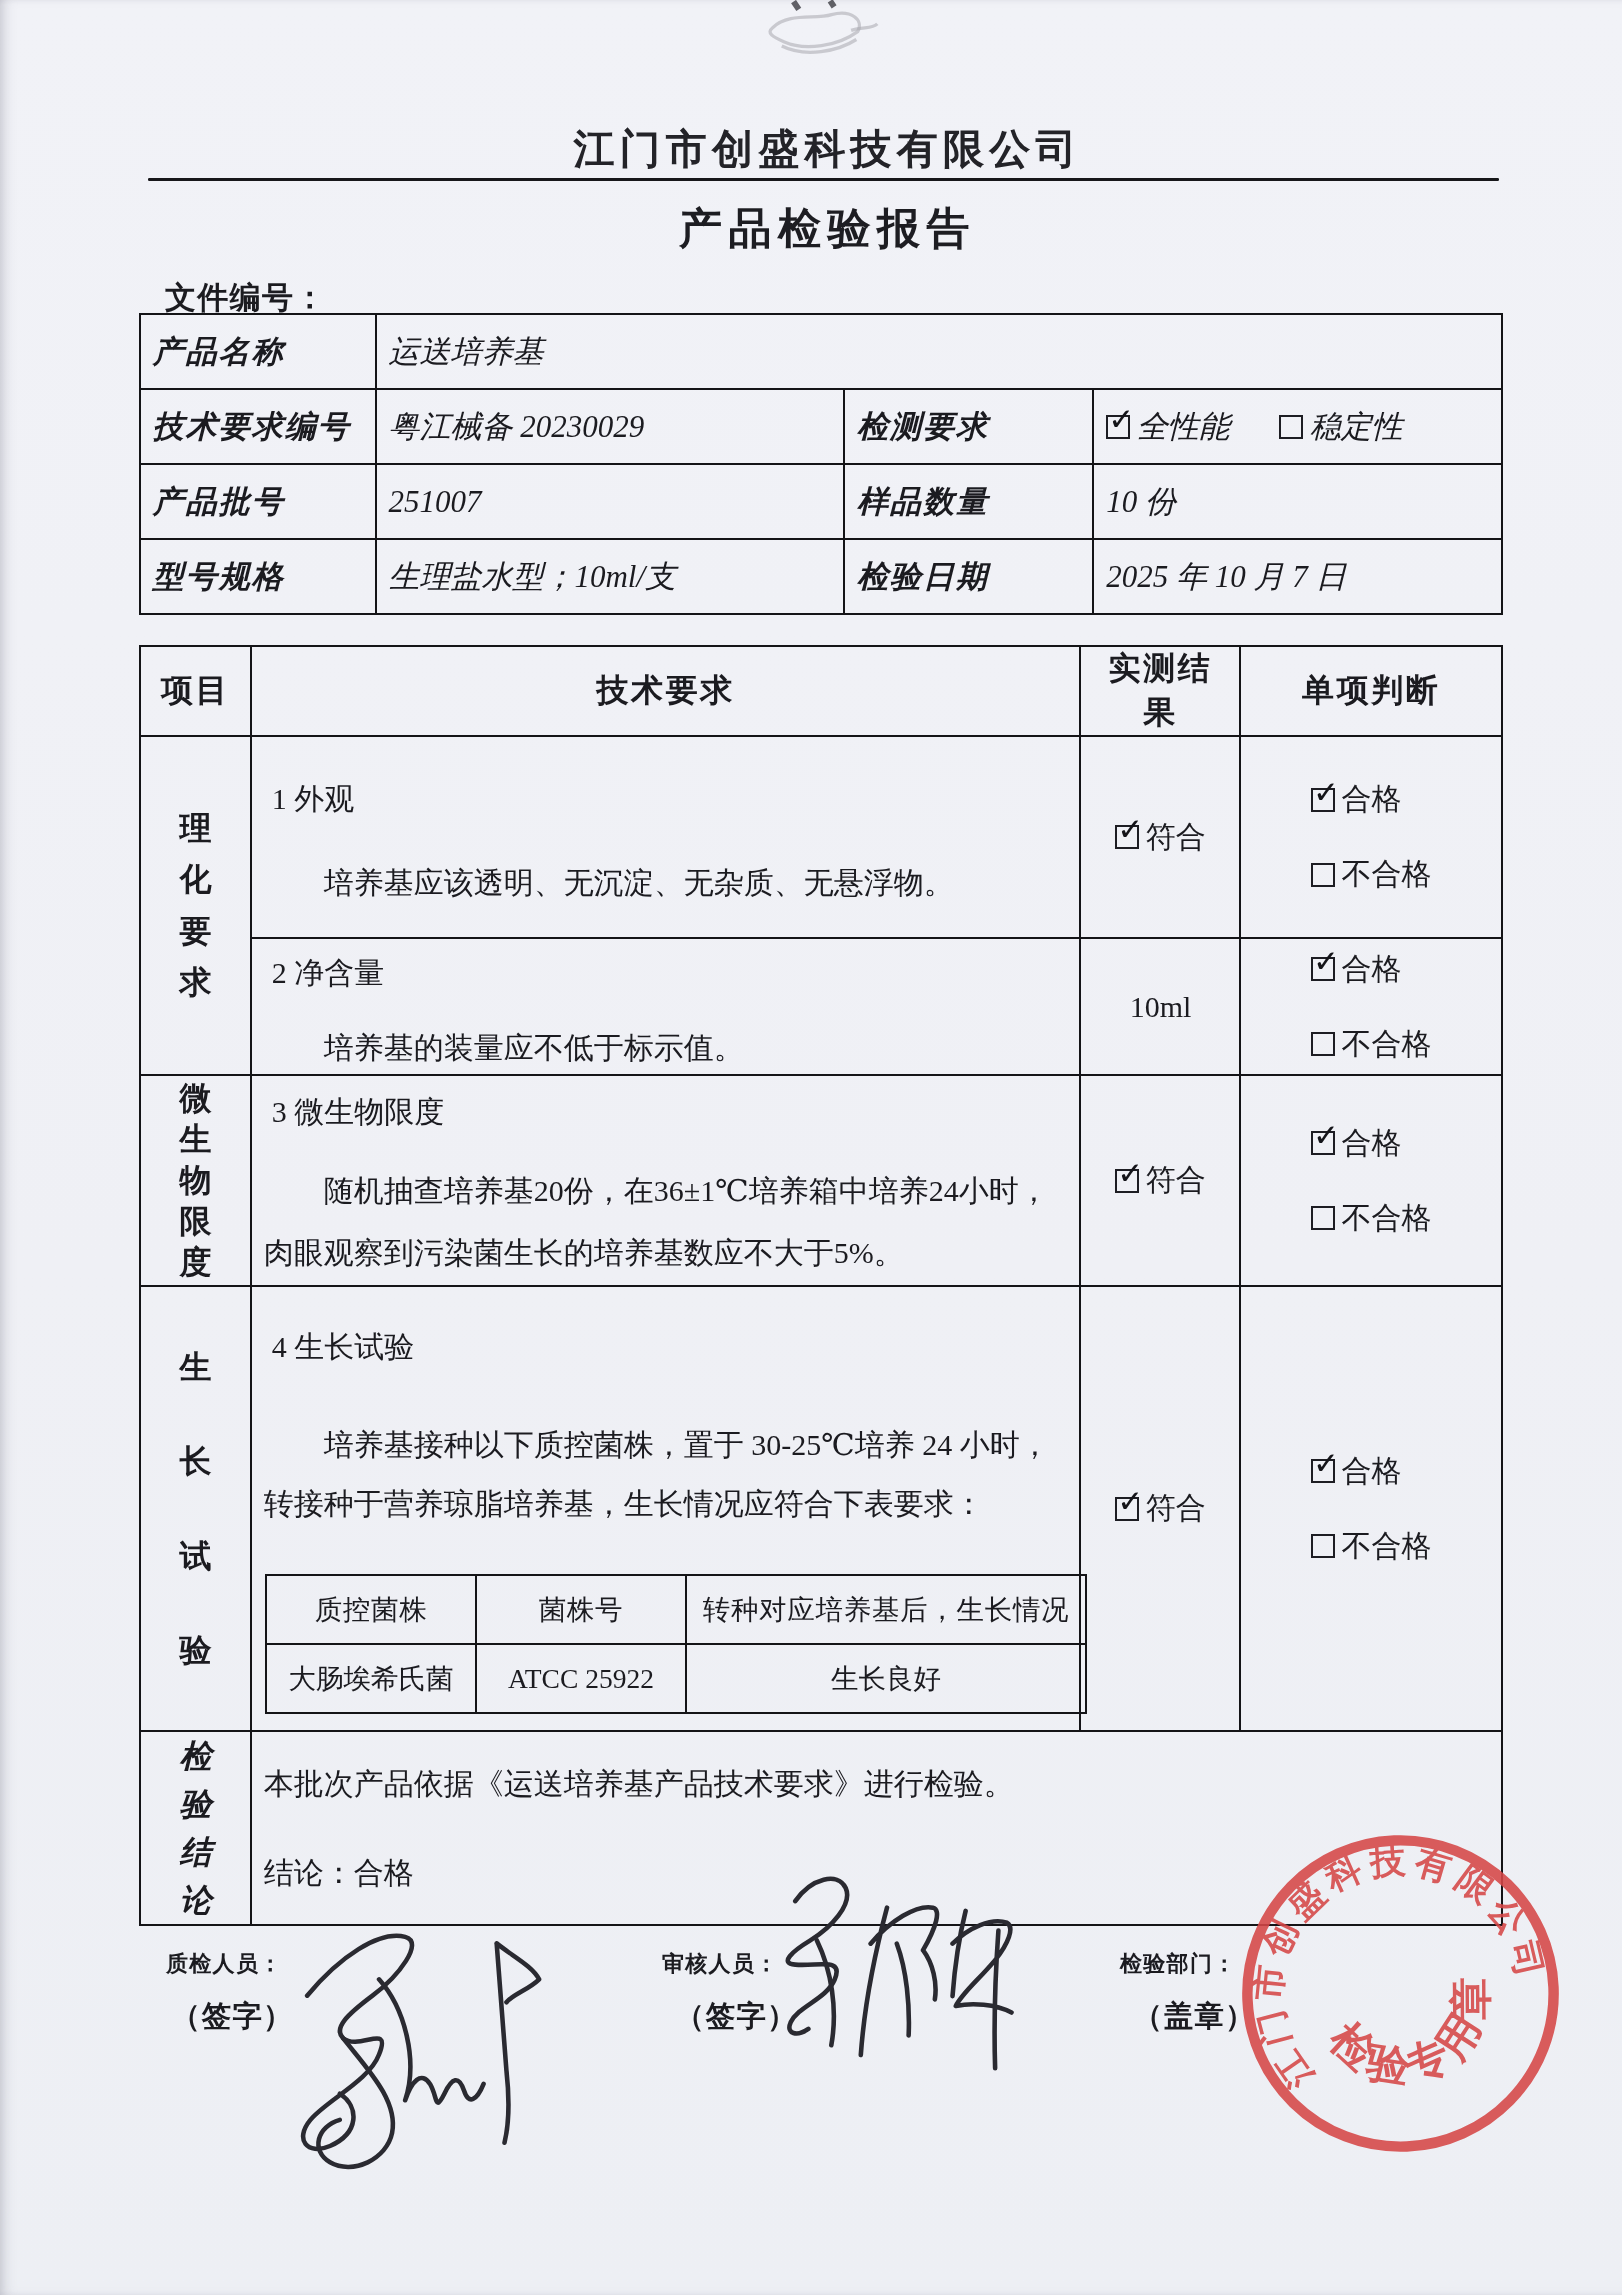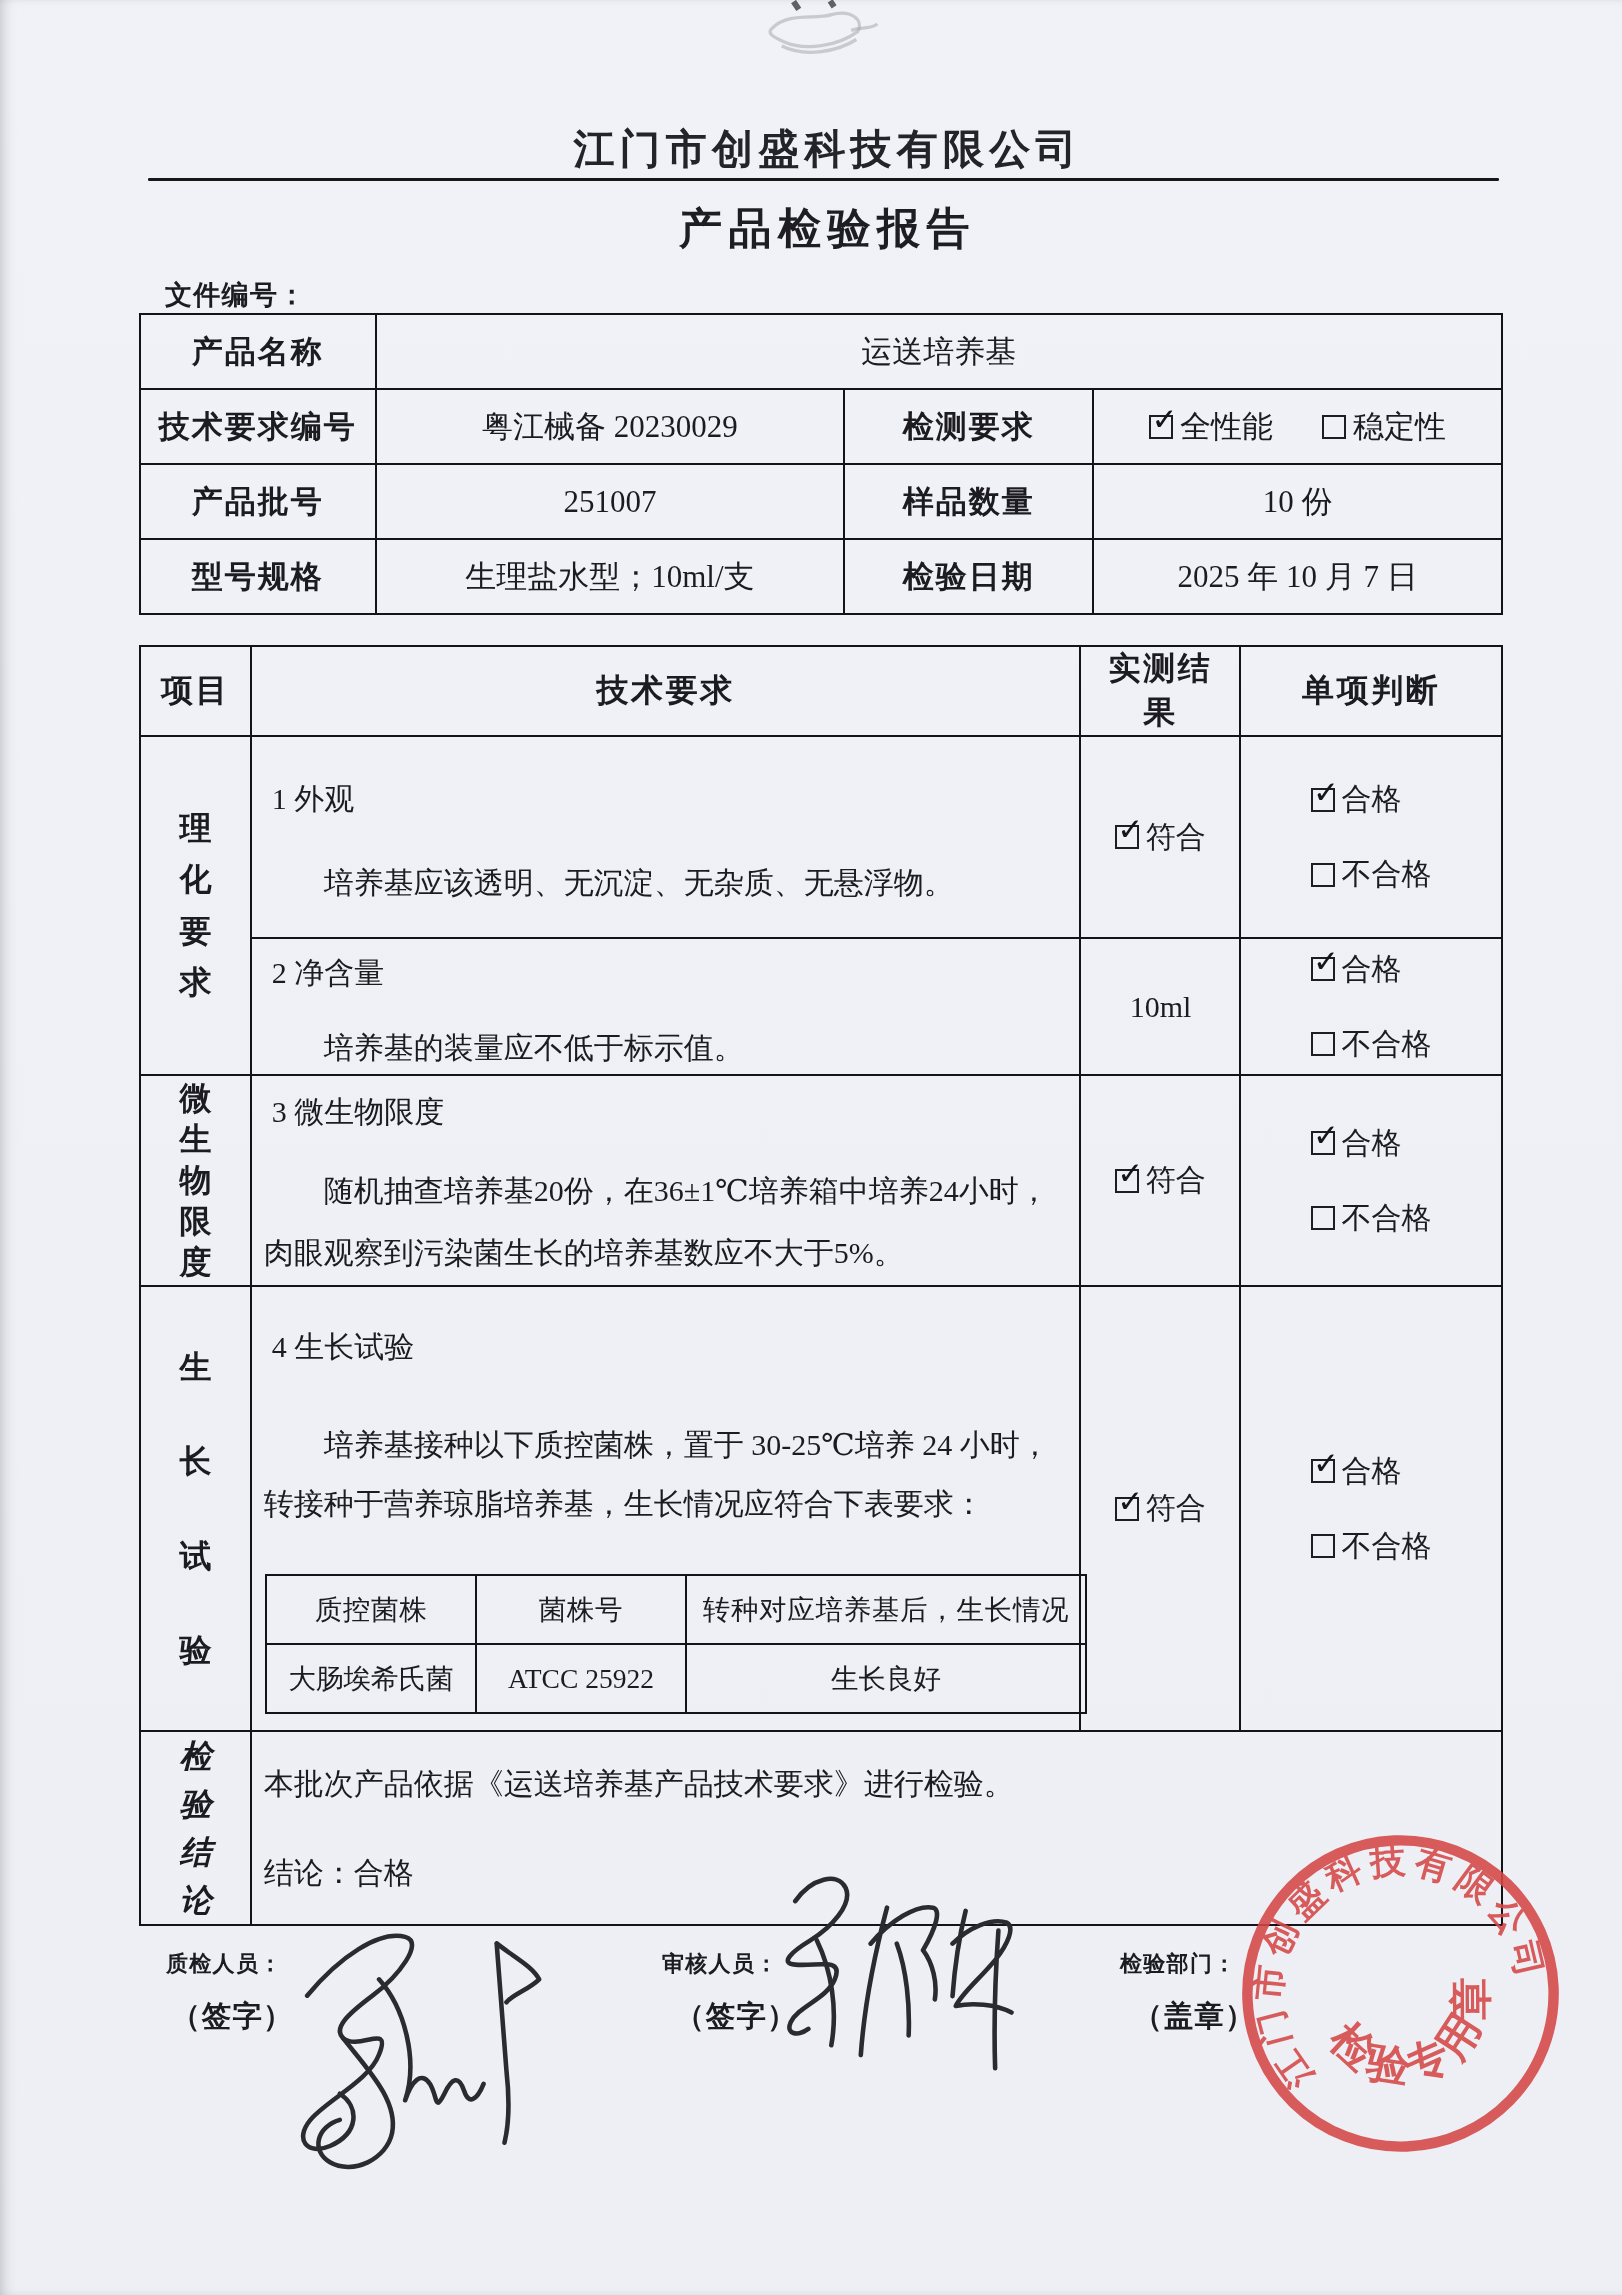--- a/index.html
+++ b/index.html
@@ -24,33 +24,33 @@
     position:absolute;top:178px;left:148px;width:1351px;height:3.3px;
     background:#17171a;border-radius:1.3px;
   }
   .doc-title{
     position:absolute;top:200px;left:0;width:100%;
     text-align:center;font-size:43px;font-weight:bold;letter-spacing:6.5px;
     color:#1d1d22;
   }
   .doc-no{
     position:absolute;top:277px;left:165px;
-    font-size:27px;font-weight:bold;letter-spacing:1.3px;
+    font-size:31px;font-weight:bold;letter-spacing:1.3px;
   }
   
   table{border-collapse:collapse;table-layout:fixed;}
   .grid td,.grid th{
     border:2.6px solid #141417;
     padding:0 11.8px;
     font-weight:normal;
     vertical-align:middle;
   }
   
   .info-table{position:absolute;top:313px;left:139px;width:1364px;}
-  .info-table td{height:73px;text-align:center;font-size:31px;}
+  .info-table td{height:73px;text-align:left;font-size:31px;font-style:italic;}
   .info-table td.lbl{font-weight:bold;letter-spacing:2px;}
   
   .main-table{position:absolute;top:645px;left:139px;width:1364px;}
   .main-table th{font-size:32px;font-weight:bold;letter-spacing:2.6px;text-align:center;}
   .main-table td{font-size:30px;}
   .req-cell{vertical-align:top;padding:19.6px 29.4px 13px 29.4px;line-height:1.75;}
   .req-title{margin:8px;}
   .req-text{margin:31px 0 0 0;text-indent:2em;}
   .req-text.tight{margin-top:22px;}
   .center-cell{text-align:center;}

